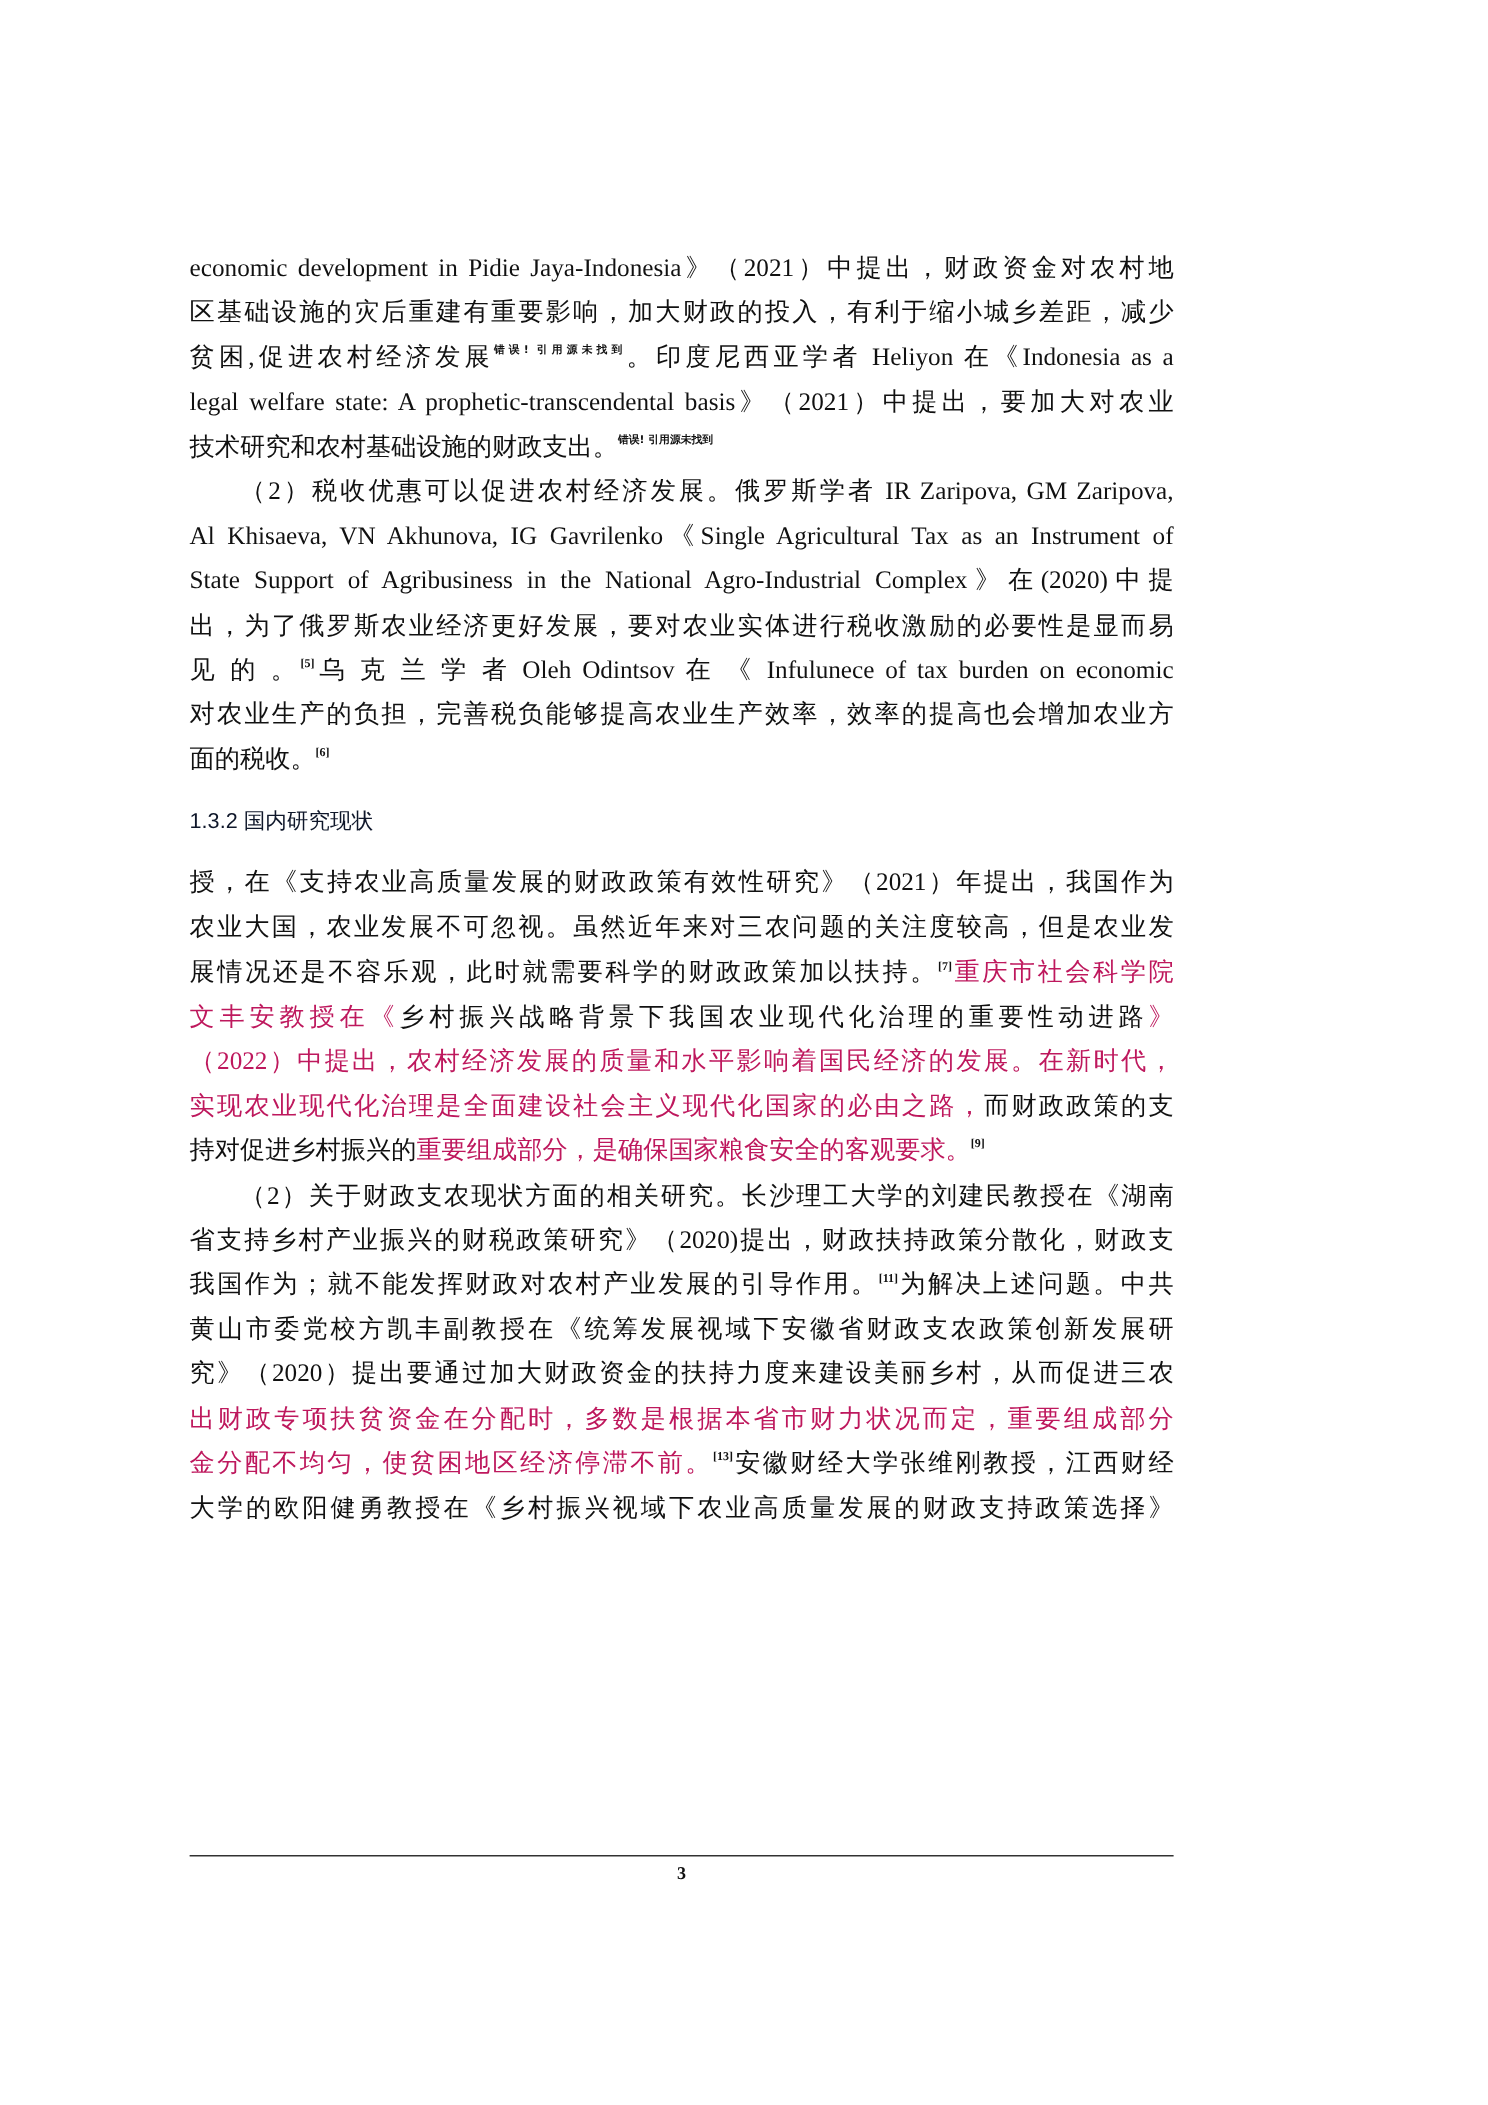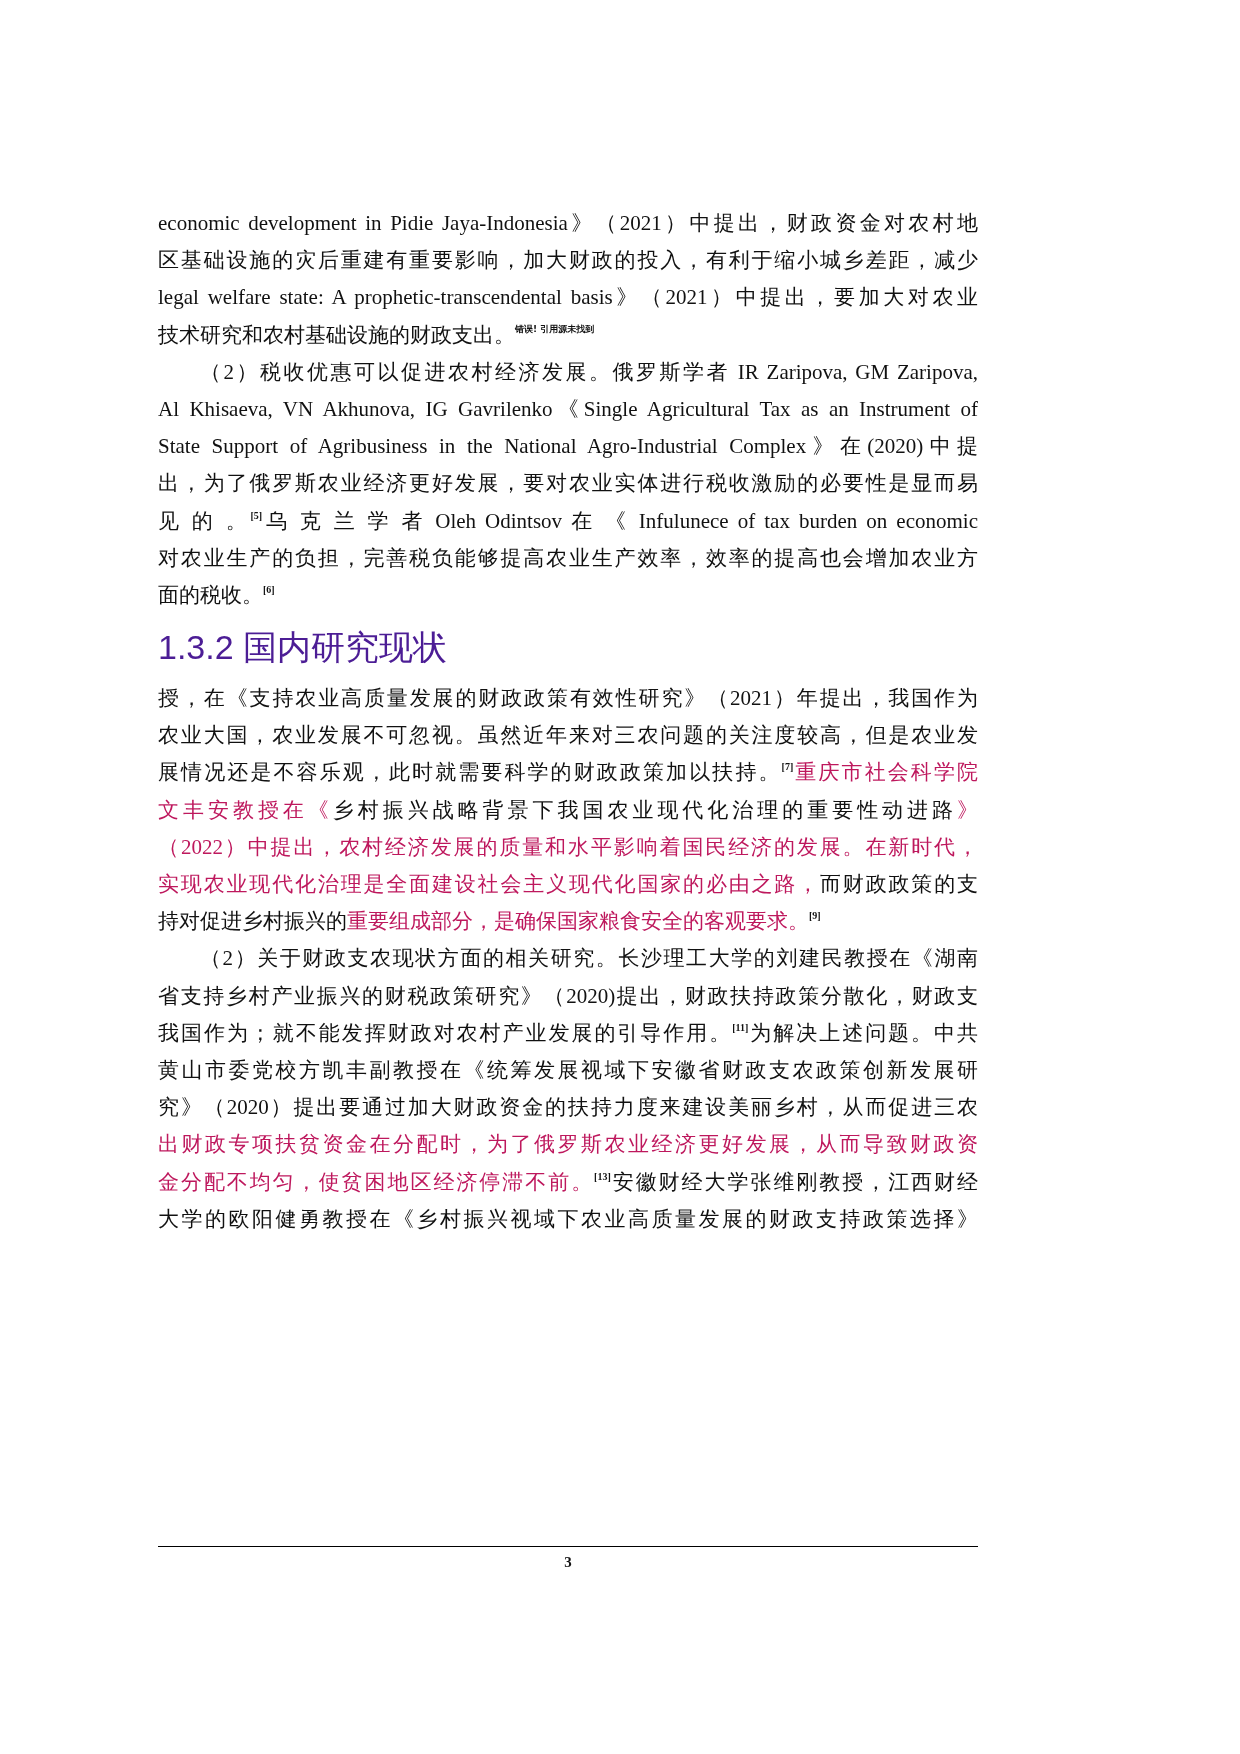--- a/index.html
+++ b/index.html
@@ -18,40 +18,41 @@
       text-align: justify; text-align-last: justify;
     }
     .line.last { text-align-last: left; }
     .line.indent { padding-left: 42px; }
     .gray { color: #be185d; }
     .sup {
       font-size: 10px; vertical-align: 9px; line-height: 0; font-weight: bold;
     }
     .errref { font-size: 9px; vertical-align: 10px; line-height: 0; font-weight: bold; font-family: "DejaVu Sans", sans-serif; }
     .heading {
-      height: 60px; line-height: 62px; font-size: 34px;
+      height: 60px; line-height: 62px; font-size: 18px;
       font-family: "Liberation Sans", "DejaVu Sans", sans-serif;
-      color: #4c1d95; margin-top: 2px; margin-bottom: 4px;
+      color: #0f172a; margin-top: 2px; margin-bottom: 4px;
     }
     .footer-rule {
       position: absolute; left: 158px; top: 1530px; width: 820px; height: 1px; background: #000000;
     }
     .page-number {
       position: absolute; left: 158px; top: 1538px; width: 820px; text-align: center;
       font-family: "Liberation Serif", serif; font-size: 15px; font-weight: bold; color: #111111;
     }
   </style>
 </head>
 <body>
 
 <div class="page">
   <div class="column">
     <div id="block1">
         <div class="line"><span>economic development in Pidie Jaya-Indonesia》（2021）中提出，财政资金对农村地</span></div>
         <div class="line"><span>区基础设施的灾后重建有重要影响，加大财政的投入，有利于缩小城乡差距，减少</span></div>
+        <div class="line"><span>贫困,促进农村经济发展</span><span class="errref">错误! 引用源未找到</span><span>。印度尼西亚学者 Heliyon 在《Indonesia as a</span></div>
         <div class="line"><span>legal welfare state: A prophetic-transcendental basis》（2021）中提出，要加大对农业</span></div>
         <div class="line last"><span>技术研究和农村基础设施的财政支出。</span><span class="errref">错误! 引用源未找到</span></div>
         <div class="line indent"><span>（2）税收优惠可以促进农村经济发展。俄罗斯学者  IR Zaripova, GM Zaripova,</span></div>
         <div class="line"><span>Al Khisaeva, VN Akhunova, IG Gavrilenko《Single Agricultural Tax as an Instrument of</span></div>
         <div class="line"><span>State Support of Agribusiness in the National Agro-Industrial Complex》在(2020)中提</span></div>
         <div class="line"><span>出，为了俄罗斯农业经济更好发展，要对农业实体进行税收激励的必要性是显而易</span></div>
         <div class="line"><span>见 的 。</span><span class="sup">[5]</span><span>乌 克 兰 学 者 Oleh Odintsov 在 《 Infulunece of tax burden on economic</span></div>
         <div class="line"><span>对农业生产的负担，完善税负能够提高农业生产效率，效率的提高也会增加农业方</span></div>
         <div class="line last"><span>面的税收。</span><span class="sup">[6]</span></div>
       </div>
@@ -62,20 +63,20 @@
         <div class="line"><span>展情况还是不容乐观，此时就需要科学的财政政策加以扶持。</span><span class="sup">[7]</span><span class="gray">重庆市社会科学院</span></div>
         <div class="line"><span class="gray">文丰安教授在《</span><span>乡村振兴战略背景下我国农业现代化治理的重要性动进路</span><span class="gray">》</span></div>
         <div class="line"><span class="gray">（2022）中提出，农村经济发展的质量和水平影响着国民经济的发展。在新时代，</span></div>
         <div class="line"><span class="gray">实现农业现代化治理是全面建设社会主义现代化国家的必由之路，</span><span>而财政政策的支</span></div>
         <div class="line last"><span>持对促进乡村振兴的</span><span class="gray">重要组成部分，是确保国家粮食安全的客观要求。</span><span class="sup">[9]</span></div>
         <div class="line indent"><span>（2）关于财政支农现状方面的相关研究。长沙理工大学的刘建民教授在《湖南</span></div>
         <div class="line"><span>省支持乡村产业振兴的财税政策研究》（2020)提出，财政扶持政策分散化，财政支</span></div>
         <div class="line"><span>我国作为；就不能发挥财政对农村产业发展的引导作用。</span><span class="sup">[11]</span><span>为解决上述问题。中共</span></div>
         <div class="line"><span>黄山市委党校方凯丰副教授在《统筹发展视域下安徽省财政支农政策创新发展研</span></div>
         <div class="line"><span>究》（2020）提出要通过加大财政资金的扶持力度来建设美丽乡村，从而促进三农</span></div>
-        <div class="line"><span class="gray">出财政专项扶贫资金在分配时，为了俄罗斯农业经济更好发展，从而导致财政资</span></div>
+        <div class="line"><span class="gray">出财政专项扶贫资金在分配时，多数是根据本省市财力状况而定，重要组成部分</span></div>
         <div class="line"><span class="gray">金分配不均匀，使贫困地区经济停滞不前。</span><span class="sup">[13]</span><span>安徽财经大学张维刚教授，江西财经</span></div>
         <div class="line"><span>大学的欧阳健勇教授在《乡村振兴视域下农业高质量发展的财政支持政策选择》</span></div>
       </div>
   </div>
   <div class="footer-rule"></div>
   <div class="page-number">3</div>
 </div>
 
 </body></html>

